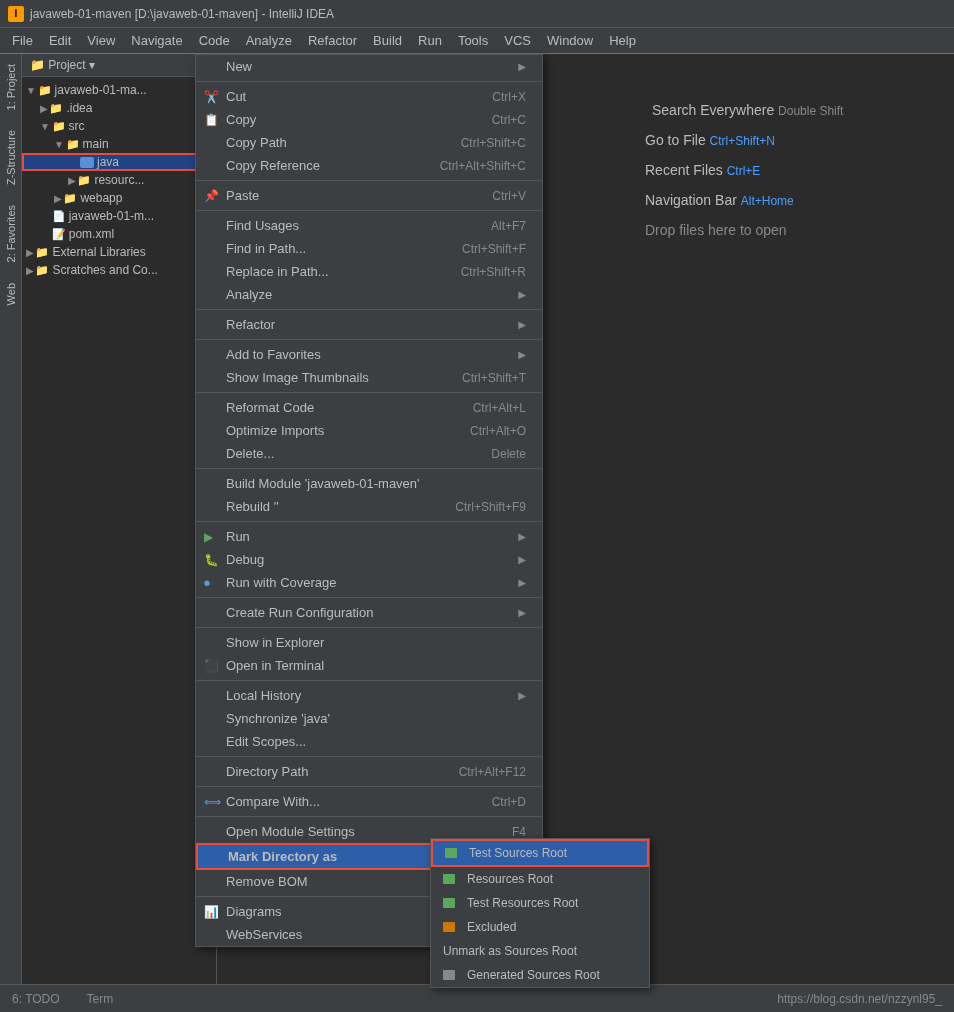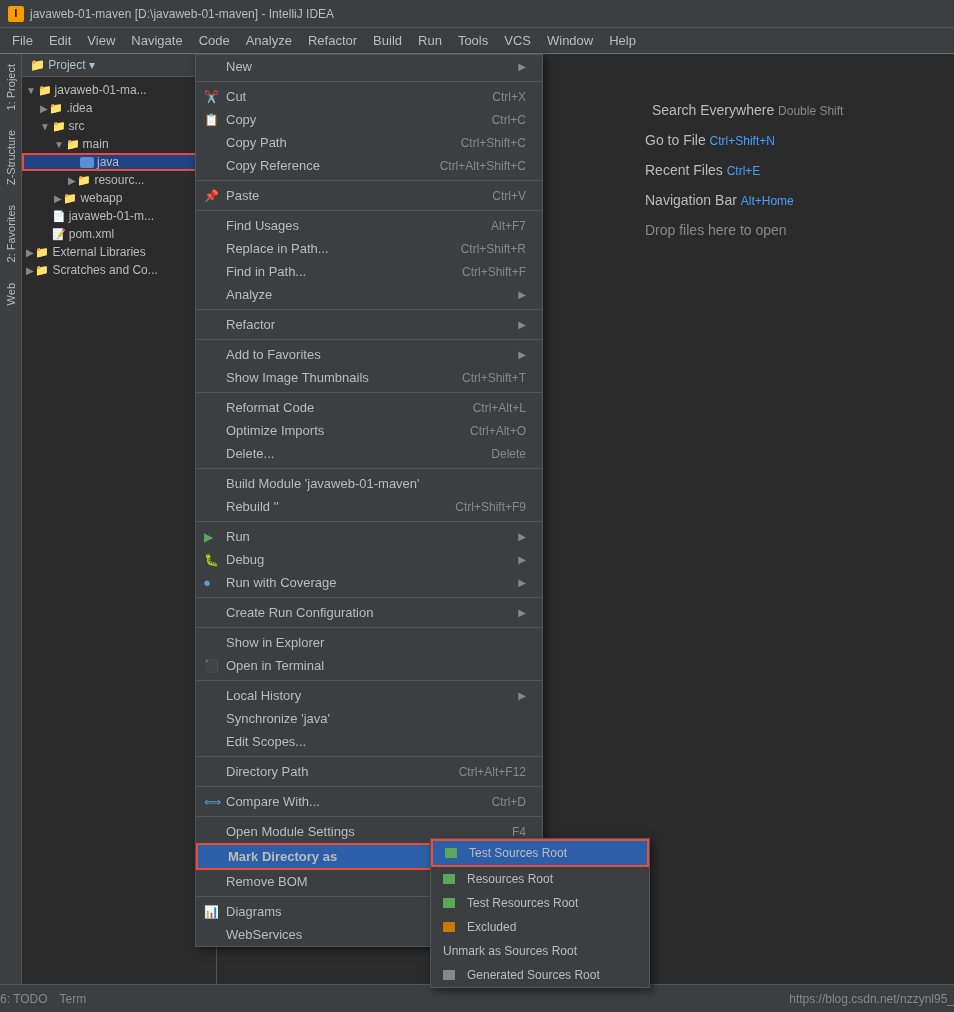--- a/index.html
+++ b/index.html
@@ -175,24 +175,24 @@
     .status-bar {
       position: absolute;
       bottom: 0;
       left: 0;
       right: 0;
       height: 28px;
       background: #3c3f41;
       border-top: 1px solid #555;
       display: flex;
       align-items: center;
-      padding: 0 0;
+      padding: 0 12px;
       font-size: 12px;
       color: #888;
-      gap: 12px;
+      gap: 27px;
     }
     .status-bar .url {
       margin-left: auto;
       color: #888;
     }
 
     .tree-item-highlighted {
       outline: 2px solid #e74c3c;
       outline-offset: -2px;
     }
@@ -347,26 +347,26 @@
       <span class="ctx-section-icon" style="color:#888;">📌</span>
       <span>Paste</span>
       <span class="shortcut">Ctrl+V</span>
     </div>
     <div class="ctx-separator"></div>
     <div class="ctx-item">
       <span>Find Usages</span>
       <span class="shortcut">Alt+F7</span>
     </div>
     <div class="ctx-item">
+      <span>Find in Path...</span>
+      <span class="shortcut">Ctrl+Shift+F</span>
+    </div>
+    <div class="ctx-item">
       <span>Replace in Path...</span>
       <span class="shortcut">Ctrl+Shift+R</span>
-    </div>
-    <div class="ctx-item">
-      <span>Find in Path...</span>
-      <span class="shortcut">Ctrl+Shift+F</span>
     </div>
     <div class="ctx-item">
       <span>Analyze</span>
       <span style="margin-left:auto;color:#888;font-size:10px;padding-left:30px">▶</span>
     </div>
     <div class="ctx-separator"></div>
     <div class="ctx-item">
       <span>Refactor</span>
       <span style="margin-left:auto;color:#888;font-size:10px;padding-left:30px">▶</span>
     </div>

